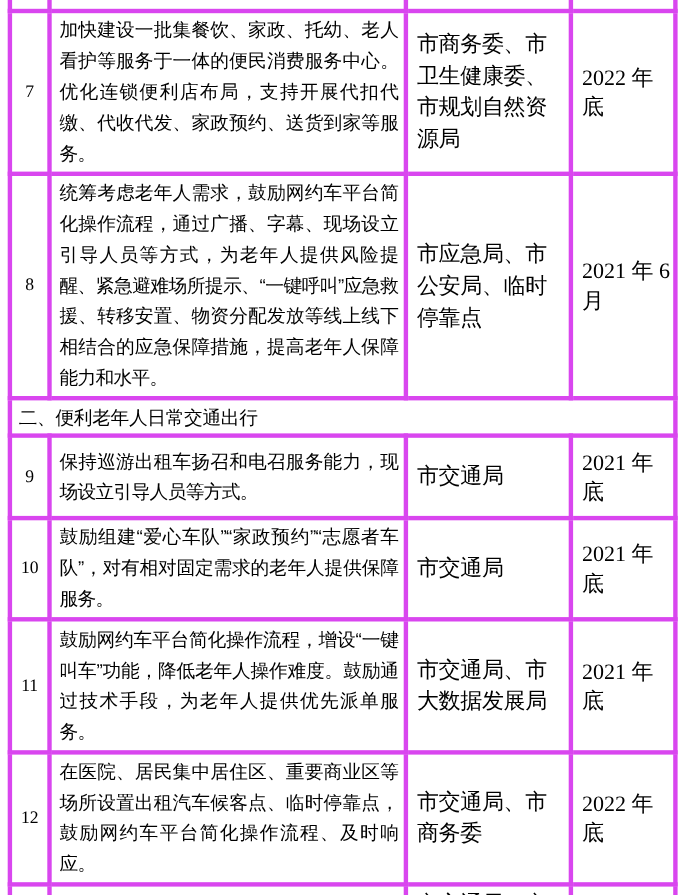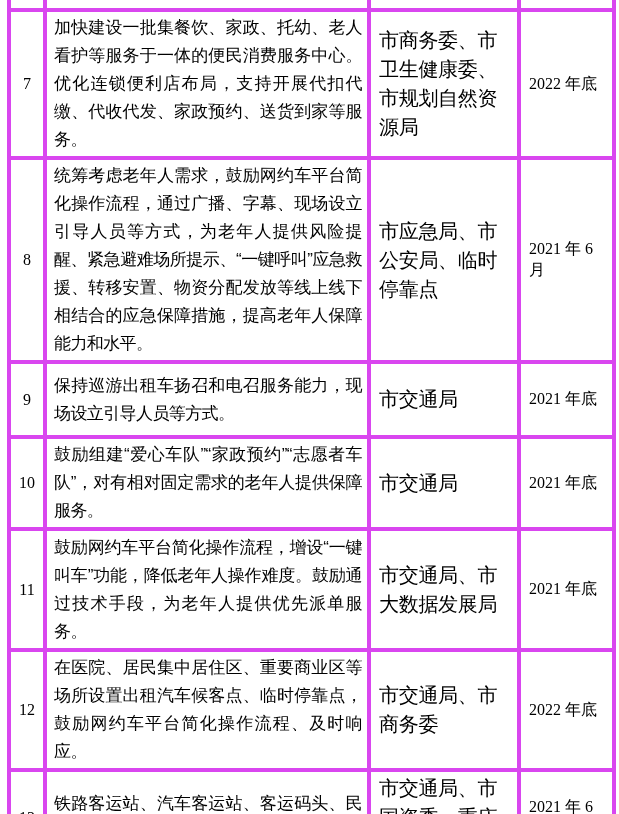--- a/index.html
+++ b/index.html
@@ -36,21 +36,21 @@
   }
   td.dept-cell {
     padding: 2px 4px 2px 8px;
     font-size: 20px;
     line-height: 29px;
     letter-spacing: -0.3px;
   }
   td.date-cell {
     padding-left: 8px;
     font-family: "Liberation Serif", "Liberation Sans", serif;
-    font-size: 16px;
+    font-size: 20px;
   }
   td.section-cell {
     padding-left: 6px;
     font-size: 17px;
     letter-spacing: -0.3px;
   }
   tr.partial-row td { height: 10px; }
 </style>
 </head>
 <body>
@@ -74,20 +74,23 @@
         <td class="task-cell">加快建设一批集餐饮、家政、托幼、老人看护等服务于一体的便民消费服务中心。优化连锁便利店布局，支持开展代扣代缴、代收代发、家政预约、送货到家等服务。</td>
         <td class="dept-cell">市商务委、市卫生健康委、市规划自然资源局</td>
         <td class="date-cell">2022 年底</td>
       </tr>
       <tr style="height: 193px;">
         <td class="num-cell">8</td>
         <td class="task-cell">统筹考虑老年人需求，鼓励网约车平台简化操作流程，通过广播、字幕、现场设立引导人员等方式，为老年人提供风险提醒、紧急避难场所提示、“一键呼叫”应急救援、转移安置、物资分配发放等线上线下相结合的应急保障措施，提高老年人保障能力和水平。</td>
         <td class="dept-cell">市应急局、市公安局、临时停靠点</td>
         <td class="date-cell">2021 年 6 月</td>
       </tr>
+      <tr style="height: 34px;">
+        <td colspan="4" class="section-cell">二、便利老年人日常交通出行</td>
+      </tr>
       <tr style="height: 75px;">
         <td class="num-cell">9</td>
         <td class="task-cell">保持巡游出租车扬召和电召服务能力，现场设立引导人员等方式。</td>
         <td class="dept-cell">市交通局</td>
         <td class="date-cell">2021 年底</td>
       </tr>
       <tr style="height: 88px;">
         <td class="num-cell">10</td>
         <td class="task-cell">鼓励组建“爱心车队”“家政预约”“志愿者车队”，对有相对固定需求的老年人提供保障服务。</td>
         <td class="dept-cell">市交通局</td>

